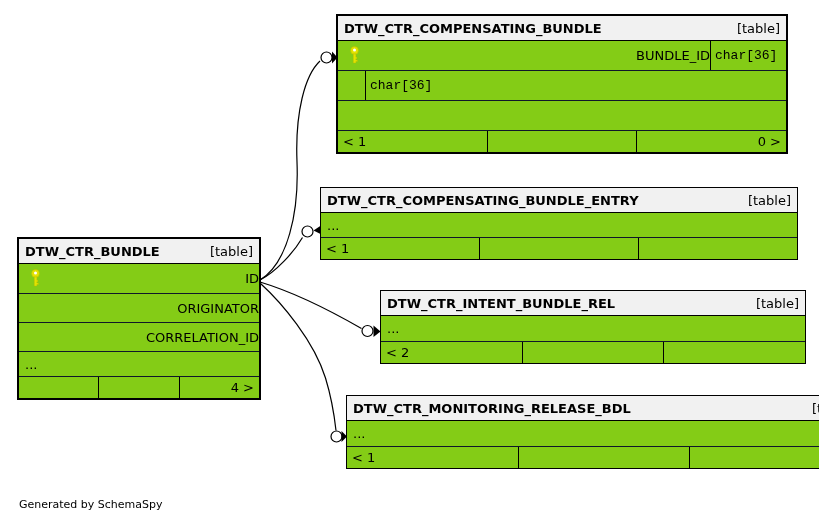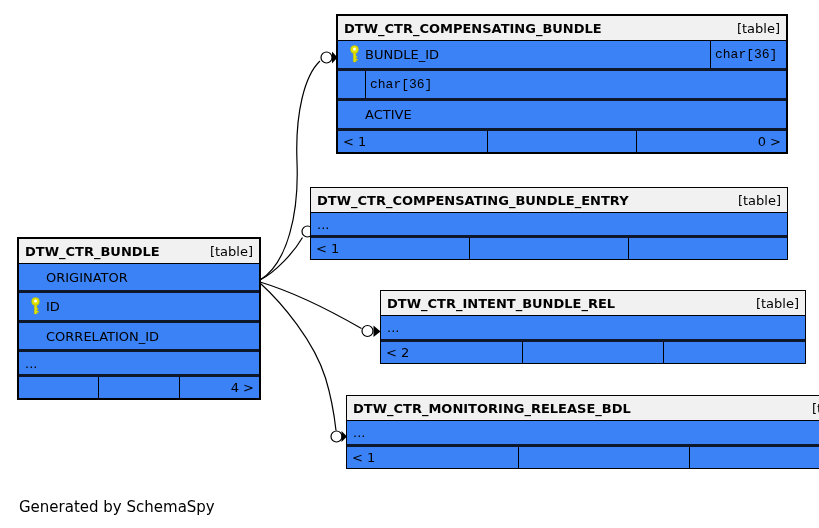--- a/index.html
+++ b/index.html
@@ -2,44 +2,44 @@
 <html><head>
 <meta charset="utf-8">
 <style>
   html,body{margin:0;padding:0;background:#ffffff;}
   .canvas{
     position:relative;width:819px;height:528px;background:#ffffff;overflow:hidden;
     font-family:"DejaVu Sans","Liberation Sans",sans-serif;font-size:13px;color:#000;
   }
   .rel-svg{position:absolute;left:0;top:0;width:819px;height:528px;}
 
-  .tbl{position:absolute;background:#3b82f6;border:1.5px solid #000;box-sizing:border-box;}
+  .tbl{position:absolute;background:#84cc16;border:1.5px solid #000;box-sizing:border-box;text-align:right;}
   .tbl.b-heavy{border-width:2.5px;}
   .tbl.b-med{border-width:2px;}
 
   .thead{display:flex;justify-content:space-between;align-items:center;
     background:#f1f1f1;border-bottom:1px solid #000;height:25px;padding:0 6px;box-sizing:border-box;}
   .tname{font-weight:bold;white-space:nowrap;}
   .tbadge{font-weight:normal;margin-left:14px;white-space:nowrap;}
 
-  .trow{display:flex;align-items:center;border-bottom:3px solid #0f172a;height:30px;box-sizing:border-box;}
+  .trow{display:flex;align-items:center;border-bottom:1px solid #0f172a;height:30px;box-sizing:border-box;}
   .trow.h29{height:29px;}
   .trow.ellip{height:25px;padding-left:6px;}
   .trow.ellip26{height:26px;padding-left:6px;}
   .keyslot{width:22px;display:flex;justify-content:center;align-items:center;flex:none;padding-left:5px;}
   .cname{flex:1;white-space:nowrap;overflow:hidden;}
   .ctype{width:76px;flex:none;align-self:stretch;display:flex;align-items:center;
     border-left:1px solid #000;padding:0 4px;box-sizing:border-box;white-space:nowrap;font-family:Liberation Mono, monospace;}
 
   .tfoot{display:flex;height:21px;box-sizing:border-box;}
   .fcell{flex:1 1 0;display:flex;align-items:center;padding:0 5px;box-sizing:border-box;}
   .fcell.mid,.fcell.first{border-right:1px solid #000;}
   .fcell.fright{justify-content:flex-end;}
 
-  .gen-note{position:absolute;left:19px;top:498px;font-size:15px;}
+  .gen-note{position:absolute;left:19px;top:498px;font-size:11px;}
 </style>
 </head>
 <body>
 
 <div class="canvas">
 
   <svg class="rel-svg" viewBox="0 0 819 528" xmlns="http://www.w3.org/2000/svg">
     <g stroke="#000" stroke-width="1.2" fill="none">
       <path d="M260,280 C288,263 299,212 297,162 C295,112 305,75 320,61"></path>
       <path d="M260,280 C276,272 294,252 302.5,237.5"></path>
@@ -75,60 +75,59 @@
       </span>
       <span class="cname">BUNDLE_ID</span>
       <span class="ctype">char[36]</span>
     </div>
     <div class="trow">
       <span class="keyslot"></span>
       <span class="ctype">char[36]</span>
     </div>
     <div class="trow">
       <span class="keyslot"></span>
-      <span class="cname">ACTIVE</span>
     </div>
     <div class="tfoot">
       <span class="fcell first">&lt; 1</span>
       <span class="fcell mid"></span>
       <span class="fcell fright">0 &gt;</span>
     </div>
   </div>
 
-  <div class="tbl" style="left:310px;top:187px;width:478px;">
+  <div class="tbl" style="left:320px;top:187px;width:478px;">
     <div class="thead">
       <span class="tname">DTW_CTR_COMPENSATING_BUNDLE_ENTRY</span>
       <span class="tbadge">[table]</span>
     </div>
     <div class="trow ellip">...</div>
     <div class="tfoot">
       <span class="fcell first">&lt; 1</span>
       <span class="fcell mid"></span>
       <span class="fcell fright"></span>
     </div>
   </div>
 
   <div class="tbl b-med" style="left:17px;top:237px;width:244px;">
     <div class="thead">
       <span class="tname">DTW_CTR_BUNDLE</span>
       <span class="tbadge">[table]</span>
     </div>
-    <div class="trow h29">
-      <span class="keyslot"></span>
-      <span class="cname">ORIGINATOR</span>
-    </div>
     <div class="trow">
       <span class="keyslot">
         <svg width="11" height="19" viewBox="0 0 11 19">
           <circle cx="5.5" cy="4.4" r="3.9" fill="#e3e300" stroke="#b9b900" stroke-width="0.5"></circle>
           <circle cx="5.5" cy="4.1" r="1.5" fill="#fff"></circle>
           <path d="M4.3,8 L4.3,17 L6.9,17 L6.9,15.4 L8.5,15.4 L8.5,13.9 L6.9,13.9 L6.9,12.7 L8,12.7 L8,11.2 L6.9,11.2 L6.9,8 Z" fill="#e3e300" stroke="#b9b900" stroke-width="0.4"></path>
         </svg>
       </span>
       <span class="cname">ID</span>
+    </div>
+    <div class="trow h29">
+      <span class="keyslot"></span>
+      <span class="cname">ORIGINATOR</span>
     </div>
     <div class="trow h29">
       <span class="keyslot"></span>
       <span class="cname">CORRELATION_ID</span>
     </div>
     <div class="trow ellip">...</div>
     <div class="tfoot">
       <span class="fcell first"></span>
       <span class="fcell mid"></span>
       <span class="fcell fright">4 &gt;</span>

